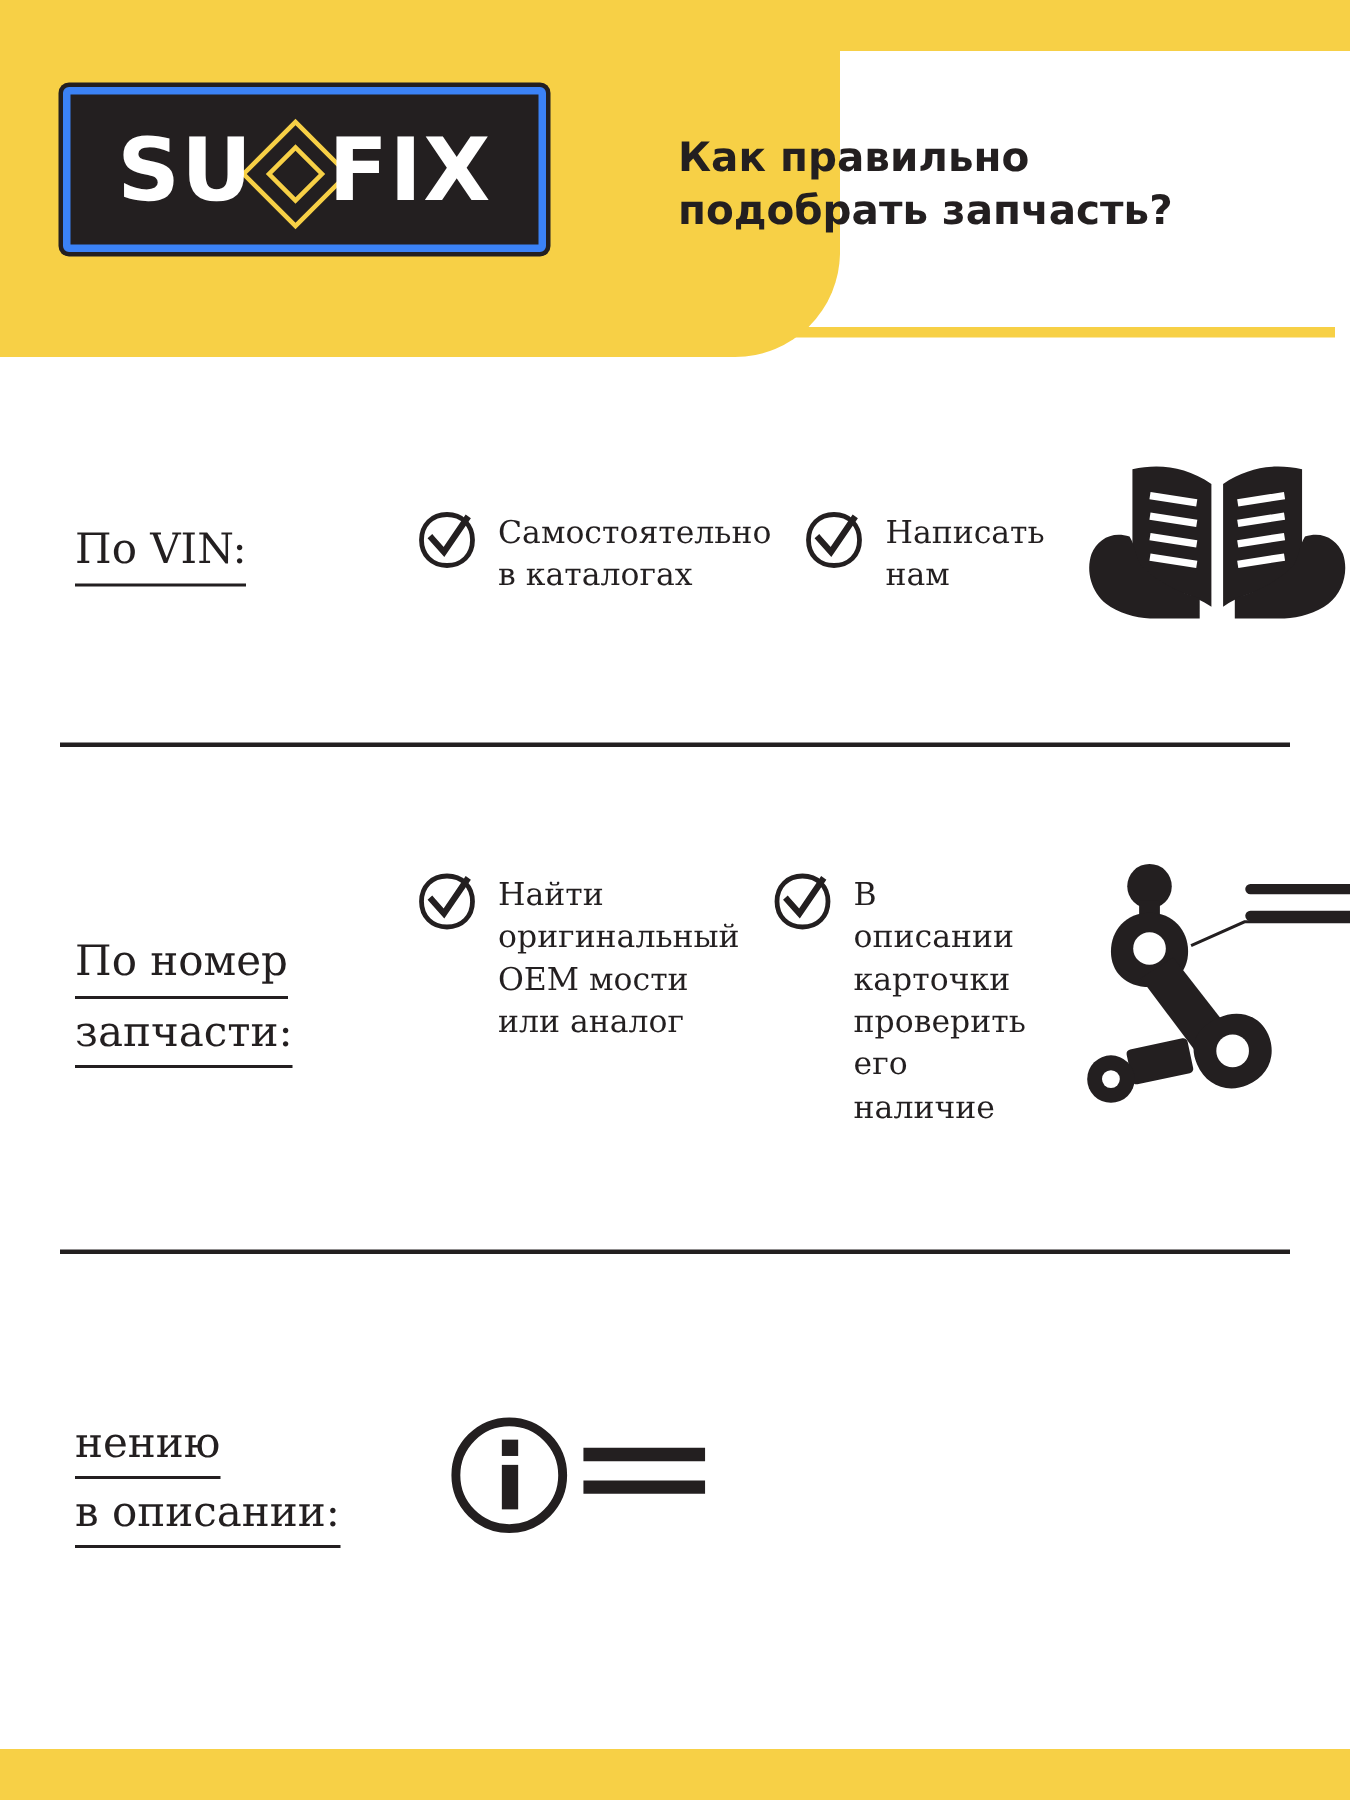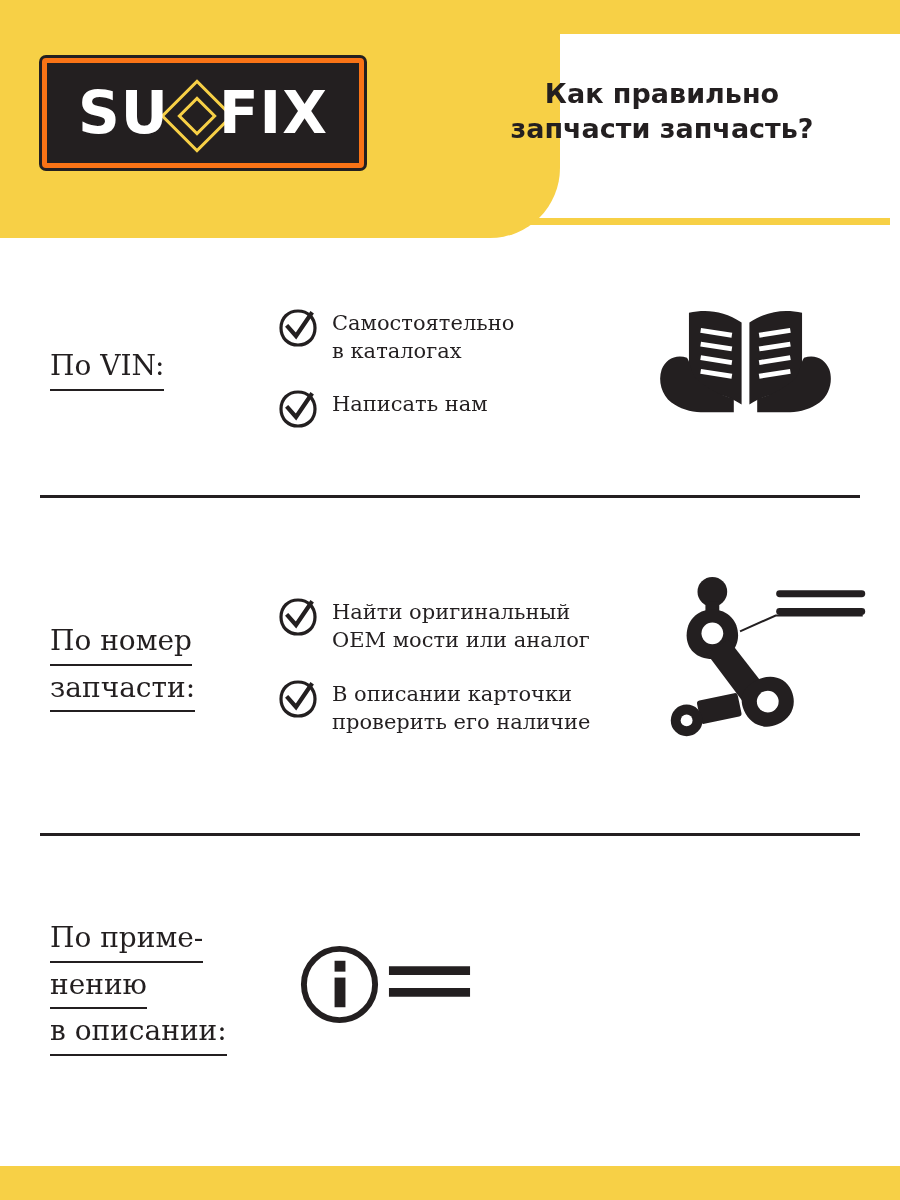--- a/index.html
+++ b/index.html
@@ -41,21 +41,21 @@
     height: 34px;
     background: #f7d046;
   }
   .logo-box {
     position: absolute;
     left: 42px;
     top: 58px;
     width: 312px;
     height: 100px;
     background: #231f20;
-    border: 5px solid #f97316;
+    border: 5px solid #3b82f6;
     box-shadow: 0 0 0 3px #231f20;
     border-radius: 4px;
     display: flex;
     align-items: center;
     justify-content: center;
   }
   .logo-text {
     font-family: "DejaVu Sans", sans-serif;
     font-weight: bold;
     font-size: 58px;
@@ -95,23 +95,23 @@
     height: 22px;
     margin-left: -11px;
     margin-top: -11px;
     background: #231f20;
     border: 3px solid #f7d046;
     transform: rotate(45deg);
   }
   .header-title {
     position: absolute;
     right: 28px;
-    top: 76px;
+    top: 88px;
     width: 420px;
-    text-align: center;
+    text-align: left;
     font-family: "DejaVu Sans", sans-serif;
     font-weight: bold;
     font-size: 27px;
     line-height: 1.3;
     color: #231f20;
   }
   .header-underline {
     position: absolute;
     right: 10px;
     top: 218px;
@@ -152,21 +152,20 @@
   }
   .sec-label span.u {
     border-bottom: 2px solid #231f20;
     padding-bottom: 1px;
     display: inline-block;
   }
 
   .sec-items {
     flex: 1 1 auto;
     display: flex;
-    flex-direction: column;
     justify-content: center;
     gap: 22px;
     padding-left: 8px;
   }
   .item {
     display: flex;
     align-items: flex-start;
     gap: 14px;
   }
   .check-icon {
@@ -220,21 +219,21 @@
       <span class="logo-diamond-wrap">
         <span class="logo-diamond-outer"></span>
         <span class="logo-diamond-inner"></span>
       </span>
       <span class="part">FIX</span>
     </div>
   </div>
 
   <div class="header-title">
     <div>Как правильно</div>
-    <div>запчасти запчасть?</div>
+    <div>подобрать запчасть?</div>
   </div>
   <div class="header-underline"></div>
 </div>
 
 <div class="main">
 
   <div class="section section-vin">
     <div class="sec-label">
       <span class="u">По VIN:</span>
     </div>
@@ -349,21 +348,20 @@
           <circle cx="66" cy="152" r="6" fill="#ffffff"></circle>
         </svg>
       </span>
     </div>
   </div>
 
   <div class="divider"></div>
 
   <div class="section section-usage">
     <div class="sec-label">
-      <div><span class="u">По приме-</span></div>
       <div><span class="u">нению</span></div>
       <div><span class="u">в описании:</span></div>
     </div>
 
 
     <div class="sec-art">
       <span>
         <svg viewBox="0 0 180 100" width="178" height="99" aria-hidden="true">
           <circle cx="44" cy="50" r="36" fill="none" stroke="#231f20" stroke-width="6"></circle>
           <rect x="39" y="26" width="11" height="11" fill="#231f20"></rect>

